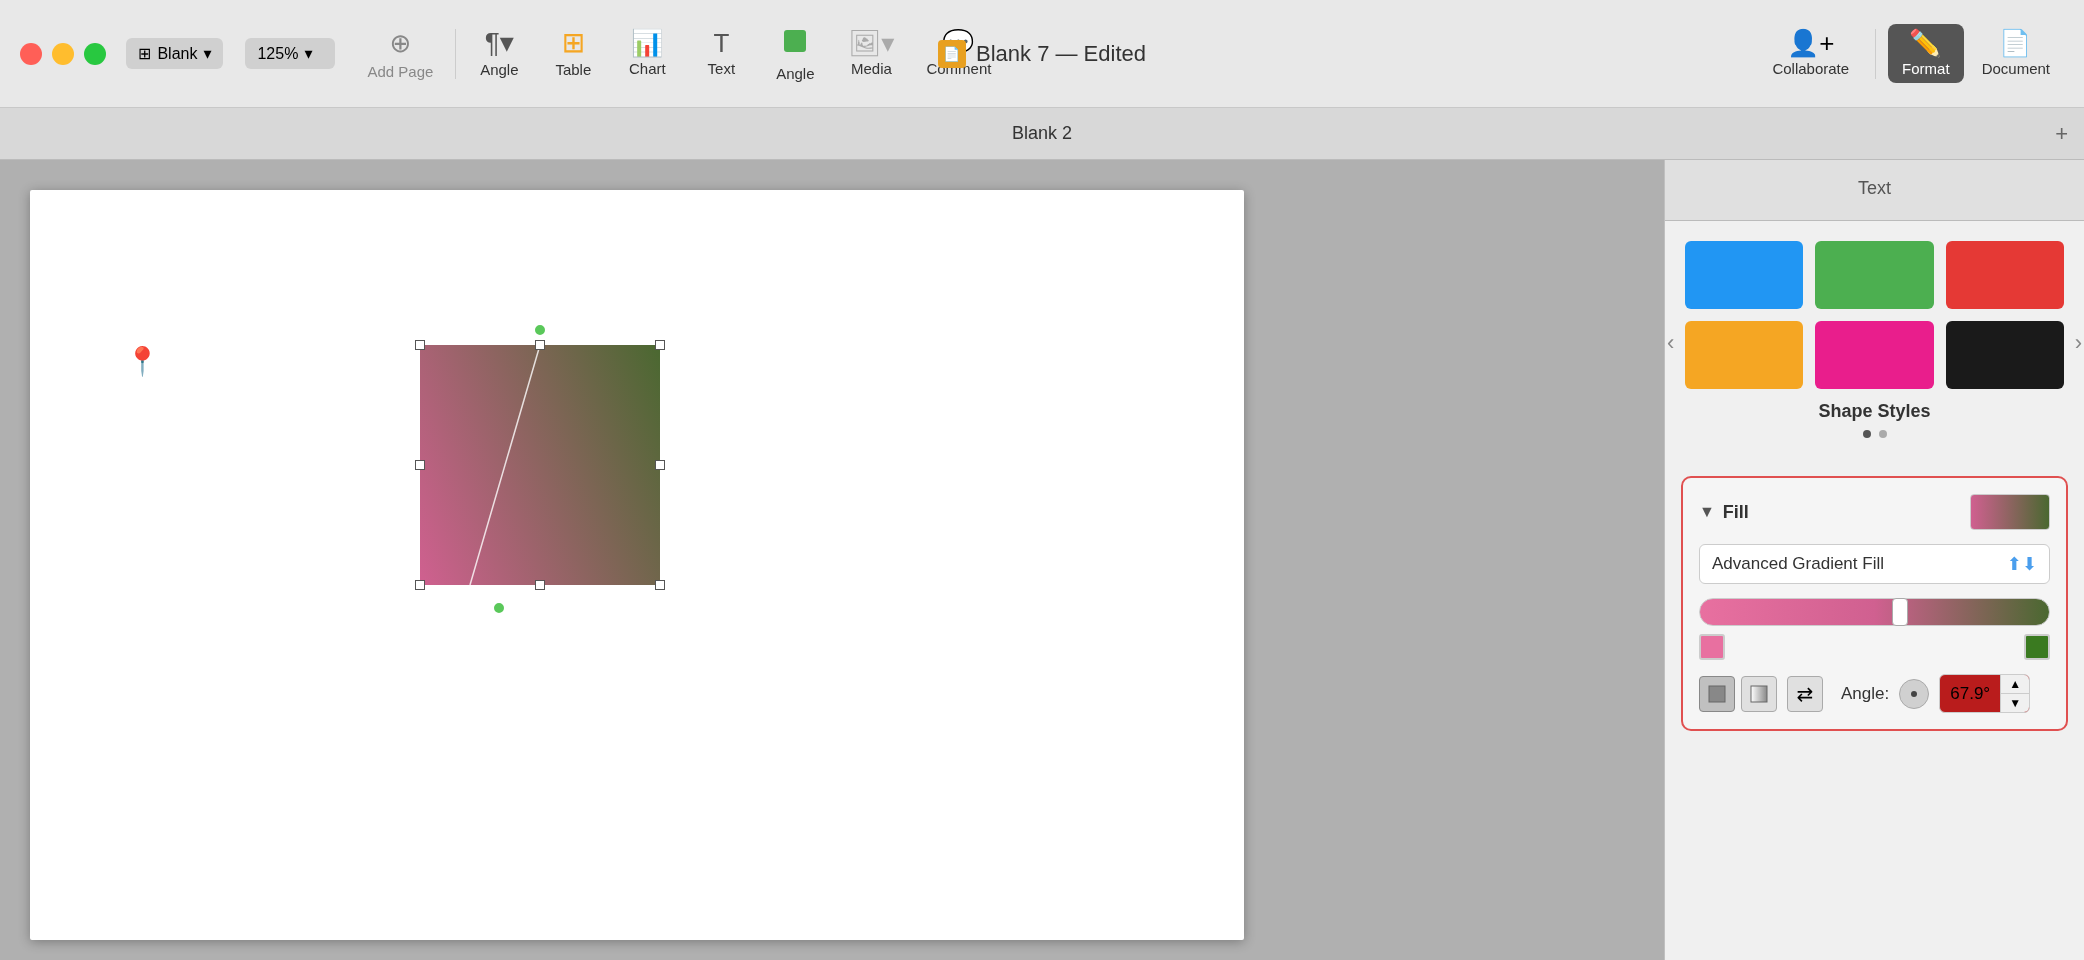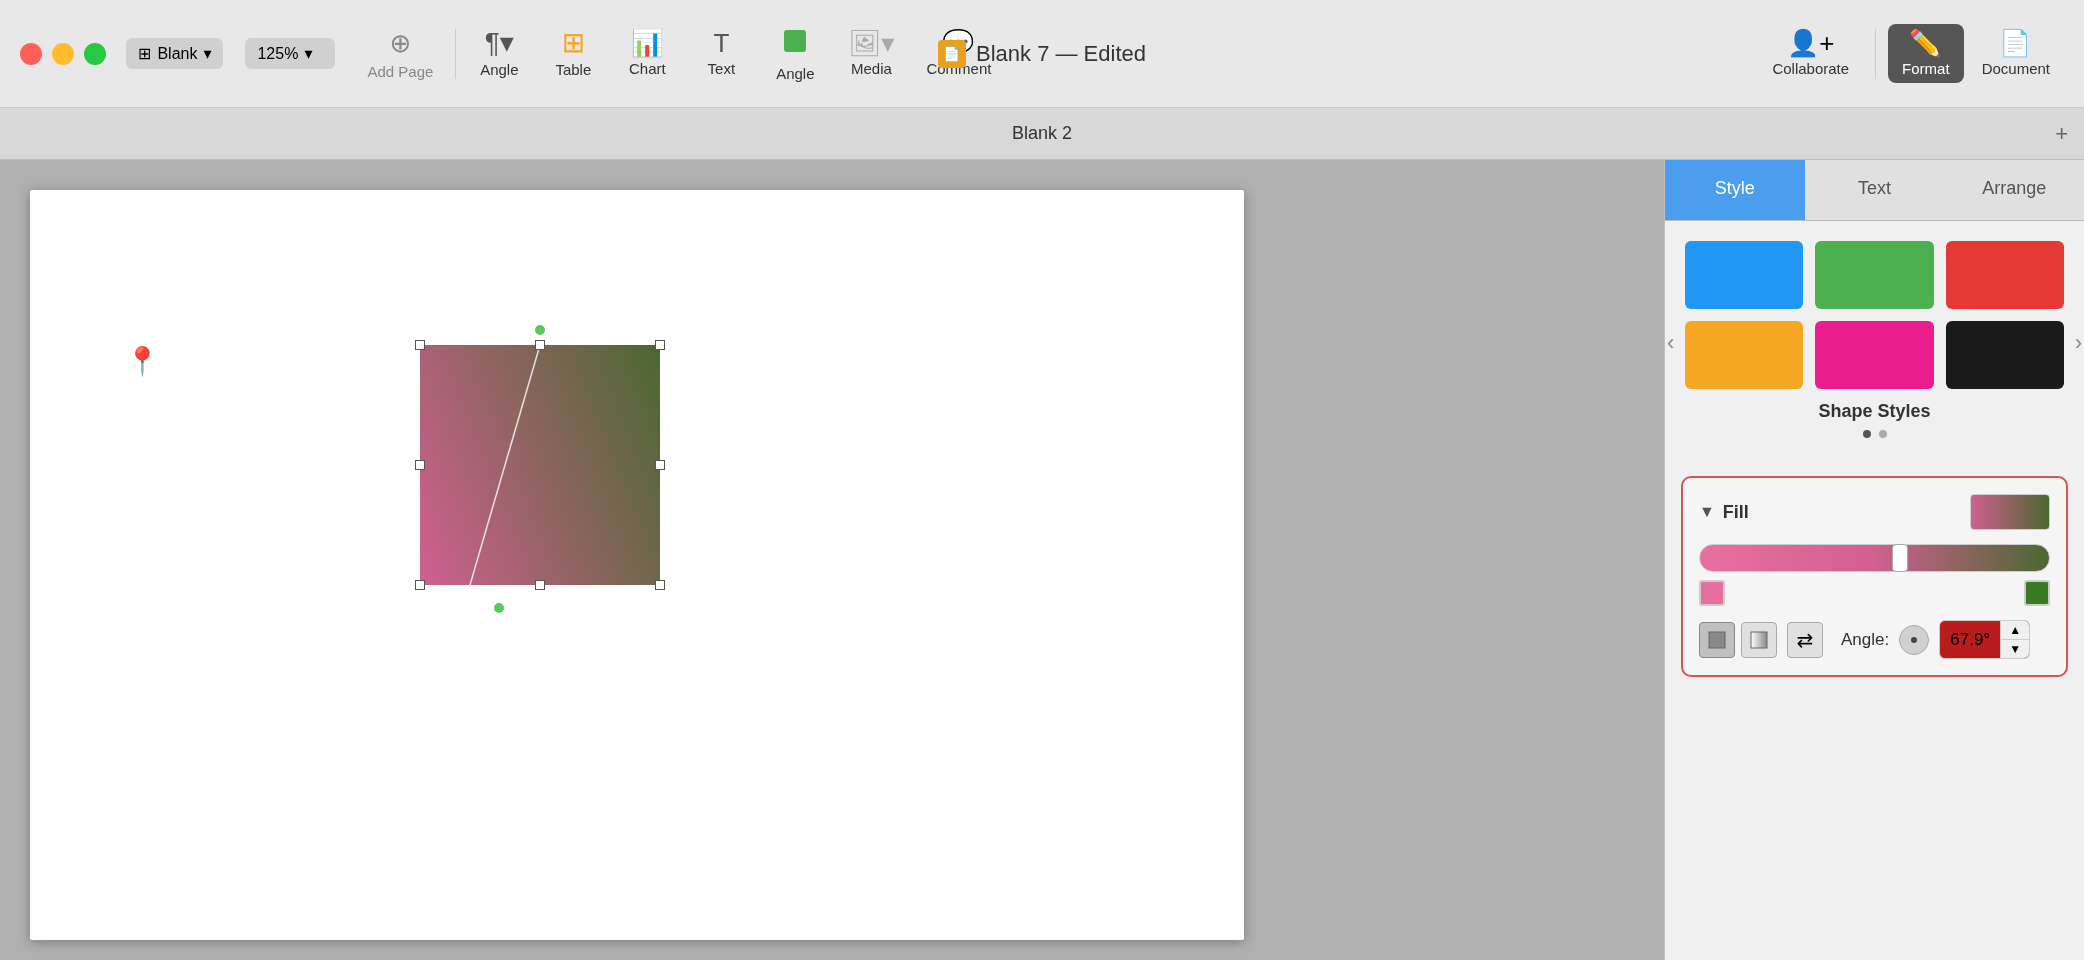--- a/index.html
+++ b/index.html
@@ -483,23 +483,21 @@
         </div>
 
         <div class="grad-dot grad-dot-bottom"></div>
       </div>
     </div>
   </div>
 
   <div class="right-panel">
 
     <div class="panel-tabs">
-      <div class="panel-tab active">Style</div>
       <div class="panel-tab">Text</div>
-      <div class="panel-tab">Arrange</div>
     </div>
 
     <div class="shape-styles-area">
       <button class="nav-arrow nav-left">‹</button>
       <div class="style-swatches">
         <div class="swatch swatch-blue"></div>
         <div class="swatch swatch-green"></div>
         <div class="swatch swatch-red"></div>
         <div class="swatch swatch-yellow"></div>
         <div class="swatch swatch-pink"></div>
@@ -515,20 +513,24 @@
 
     <div class="fill-panel">
       <div class="fill-header">
         <div class="fill-title">
           <span class="fill-chevron">▼</span>
           <span>Fill</span>
         </div>
         <div class="fill-preview"></div>
       </div>
 
+      <div class="fill-dropdown">
+        <span>Advanced Gradient Fill</span>
+        <span class="fill-dropdown-arrow">⬆⬇</span>
+      </div>
 
       <div class="gradient-slider-container">
         <div class="gradient-track">
           <div class="slider-thumb"></div>
         </div>
         <div class="color-stops">
           <div class="color-stop-pink"></div>
           <div class="color-stop-green"></div>
         </div>
       </div>

